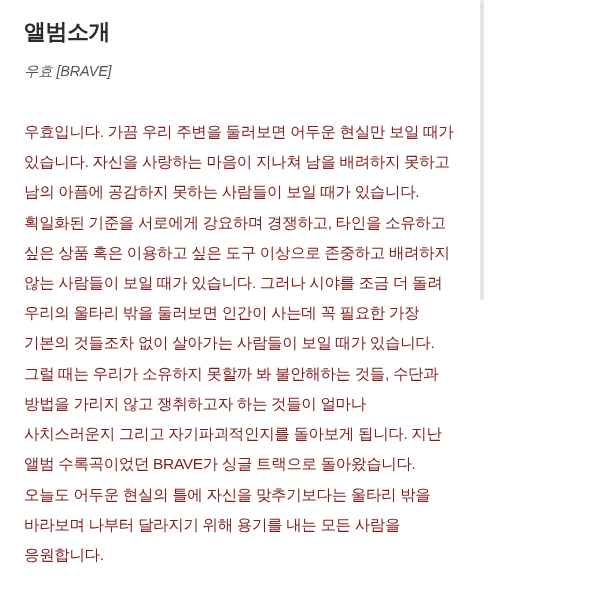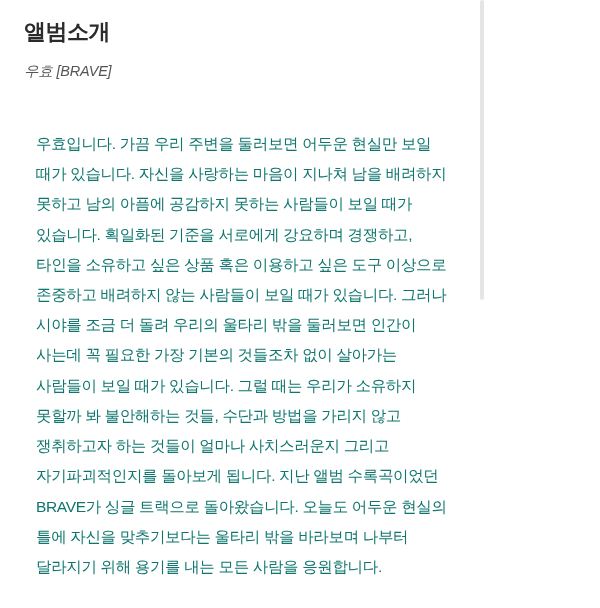--- a/index.html
+++ b/index.html
@@ -39,25 +39,25 @@
     line-height: 1.4;
     margin: 0;
     font-style: italic;
   }
   .divider-space {
     height: 36px;
   }
   .album-body {
     font-size: 15.5px;
     line-height: 1.95;
-    color: #0f766e;
+    color: #7f1d1d;
     letter-spacing: -0.35px;
     text-align: left;
     word-break: keep-all;
-    margin: 12px;
+    margin: 0;
     white-space: normal;
   }
   .scrollbar-track {
     position: absolute;
     top: 0;
     right: 0;
     width: 4px;
     height: 608px;
     background: transparent;
   }

